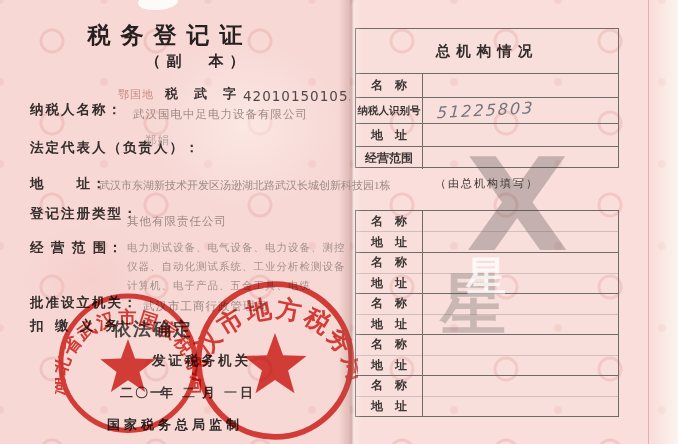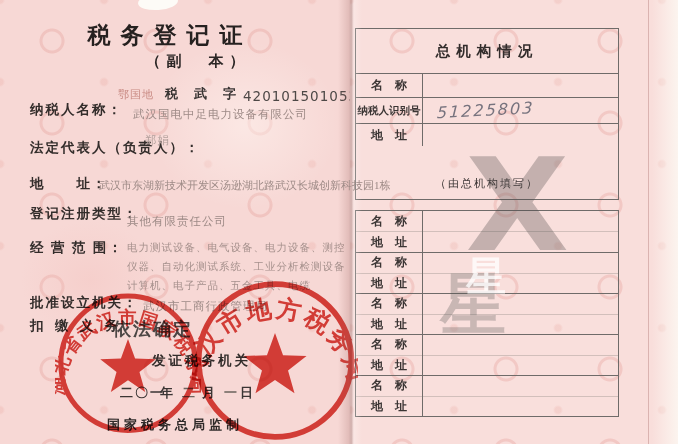--- a/index.html
+++ b/index.html
@@ -120,36 +120,40 @@
       <span class="abs" style="left:202px;">月</span>
       <span class="abs" style="left:224px;color:#6e6660;">一</span>
       <span class="abs" style="left:240px;">日</span>
     </div>
 
     <div class="abs footer-line" style="left:0;top:416px;">国家税务总局监制</div>
   </div>
 
   <div id="page-right" class="page">
 
-    <div class="tbl" style="top:28px;height:172px;">
+    <div class="tbl" style="top:28px;height:140px;">
       <div class="trow thead" style="height:44px;">
         <div class="h1">总机构情况</div>
       </div>
       <div class="trow" style="height:24px;">
         <div class="tlabel">名　称</div>
         <div class="tvalue"></div>
       </div>
       <div class="trow" style="height:26px;">
         <div class="tlabel small">纳税人识别号</div>
         <div class="tvalue">
             <span class="handwrite">51225803</span>
           </div>
       </div>
       <div class="trow" style="height:23px;">
         <div class="tlabel">地　址</div>
+        <div class="tvalue"></div>
+      </div>
+      <div class="trow" style="height:23px;">
+        <div class="tlabel">经营范围</div>
         <div class="tvalue"></div>
       </div>
     </div>
 
     <div class="sec-head" style="top:174px;">
       <div class="h2">（由总机构填写）</div>
     </div>
 
     <div class="tbl" style="top:210px;height:207px;">
       <div class="pair">

